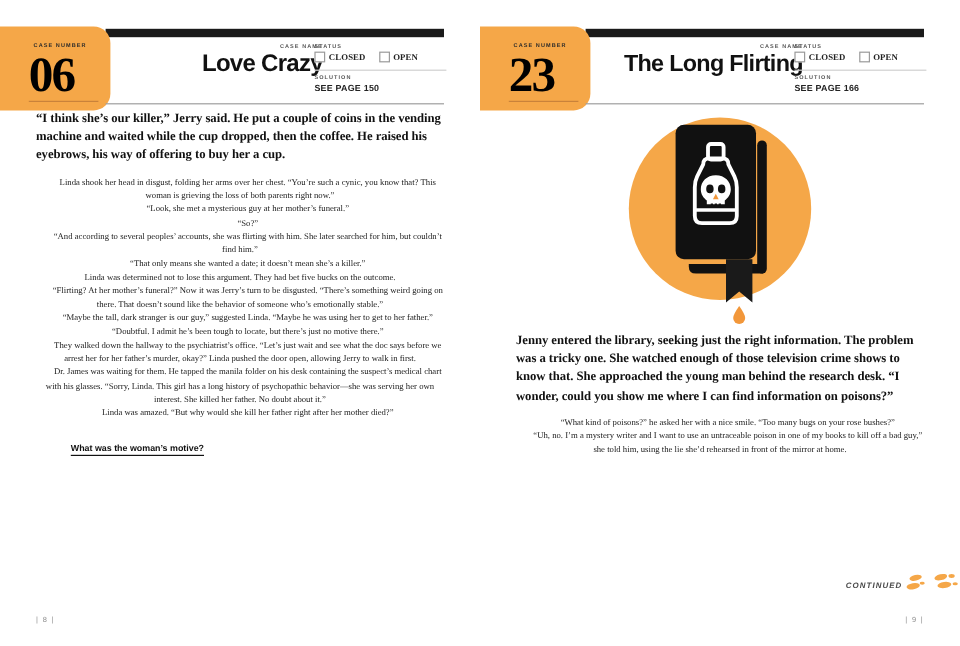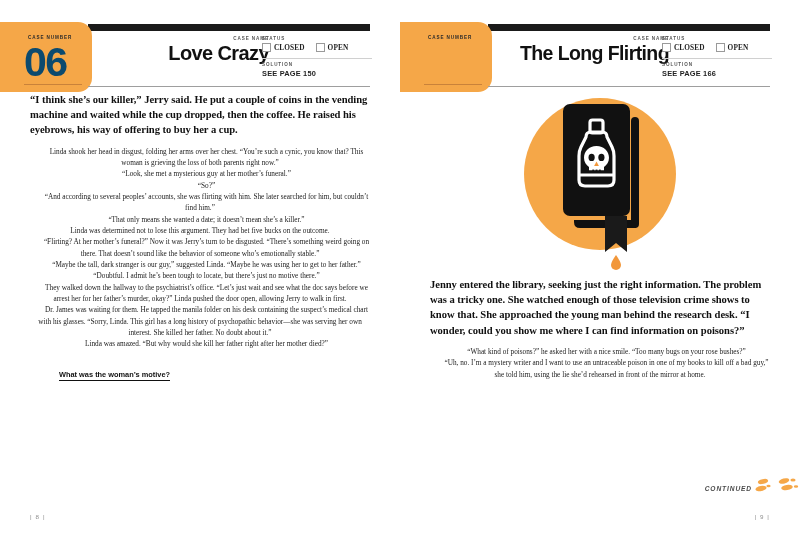--- a/index.html
+++ b/index.html
@@ -27,23 +27,23 @@
   }
   .page.right .orange-tab { left: 0; }
   .tab-label {
     position: absolute; left: 28px; top: 13px;
     font-family: "Liberation Sans", sans-serif;
     font-size: 4.6px; font-weight: 700; letter-spacing: 0.9px;
     color: #2a2a2a; text-transform: uppercase;
   }
   .tab-number {
     position: absolute; left: 24px; top: 20px;
-    font-family: Liberation Sans, sans-serif;
+    font-family: Liberation Serif, serif;
     font-weight: 700; font-size: 41px; line-height: 41px;
-    color: #0c4a6e; letter-spacing: -1.5px;
+    color: #000000; letter-spacing: -1.5px;
   }
   .tab-underline {
     position: absolute; left: 24px; bottom: 7px; width: 58px;
     height: 1.4px; background: #c9823a;
   }
 
   .hdr-mid { position: absolute; left: 119px; top: 36px; width: 150px; text-align: right; }
   .hdr-kicker {
     font-family: "Liberation Sans", sans-serif;
     font-size: 4.6px; font-weight: 700; letter-spacing: 0.9px;
@@ -181,20 +181,21 @@
     <div class="folio left">| 8 |</div>
   </div>
 
   <div class="page right">
 
     <div class="case-header">
       <div class="hdr-blackbar"></div>
 
       <div class="orange-tab">
         <div class="tab-label">CASE NUMBER</div>
+        <div class="tab-number">23</div>
         <div class="tab-underline"></div>
       </div>
 
       <div class="hdr-mid">
         <div class="hdr-kicker">CASE NAME</div>
         <div class="case-name two-line">The Long Flirting</div>
       </div>
 
       <div class="hdr-right">
         <div class="hdr-kicker">STATUS</div>

